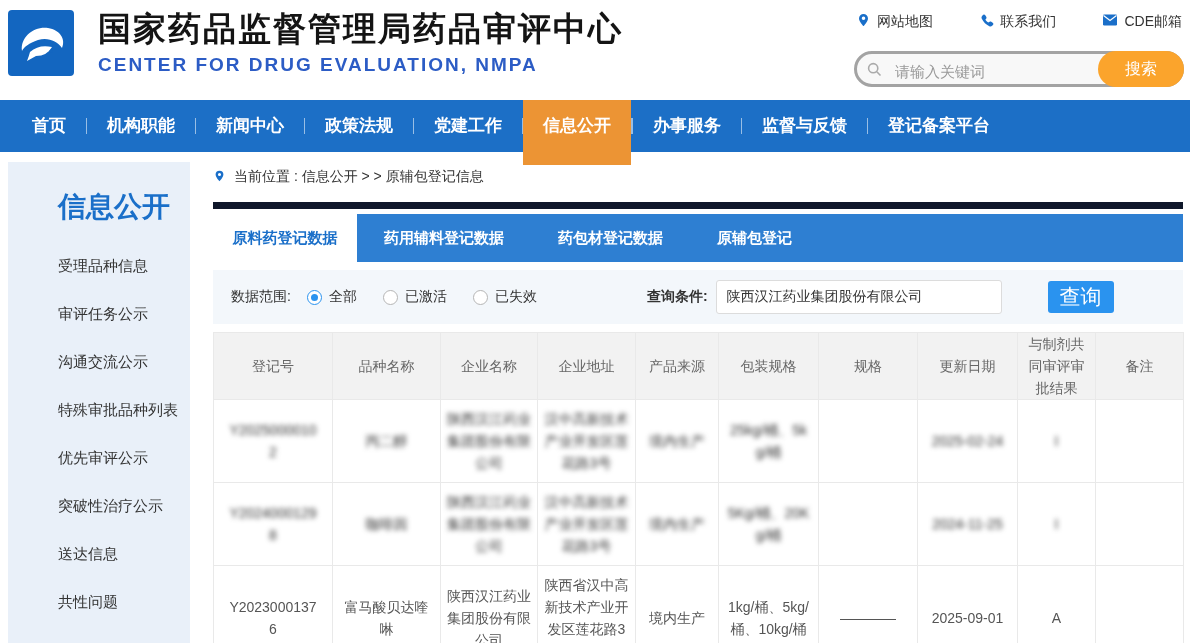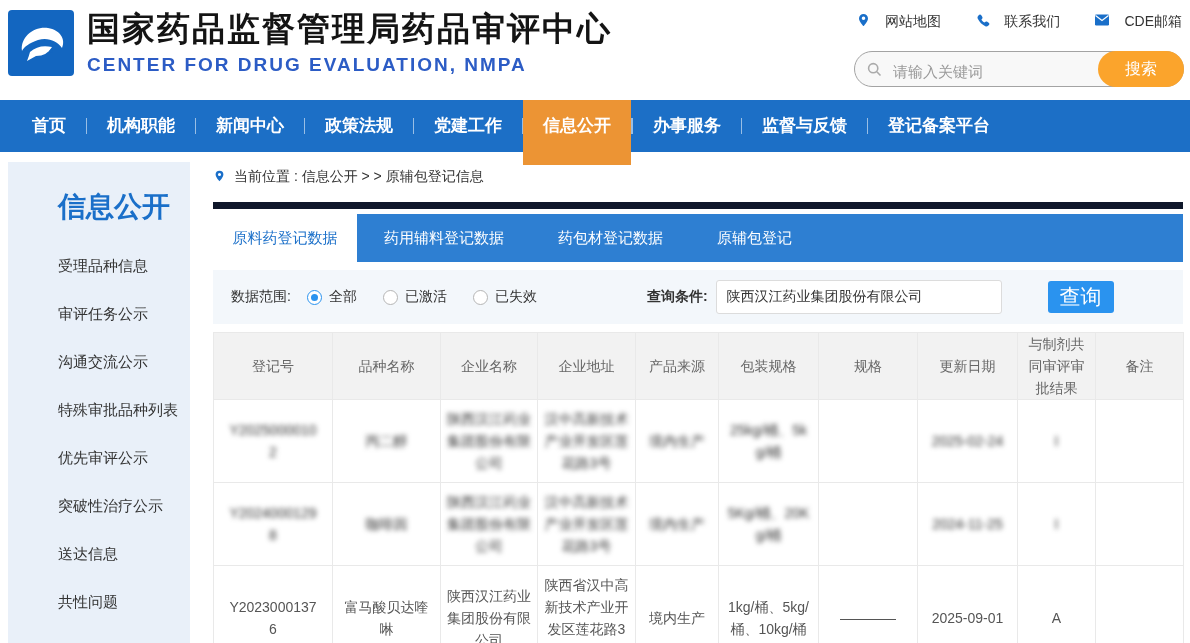--- a/index.html
+++ b/index.html
@@ -5,29 +5,29 @@
   :root{
     --nav-blue:#1c6fc6; --tab-blue:#2e7fd2; --active-orange:#ec9434;
     --search-button-orange:#fba42c; --accent-blue:#1a6fc9;
     --query-button-blue:#2a93ef; --sidebar-bg:#e9f0f9; --filter-bg:#f3f7fb;
   }
   html,body{margin:0;padding:0;background:#fff;}
   .page{width:1190px;height:643px;position:relative;overflow:hidden;background:#fff;
         font-family:"Liberation Sans",sans-serif;}
   
   .topbar{height:100px;position:relative;background:#fff;}
-  .brand{position:absolute;left:8px;top:10px;display:flex;gap:13px;align-items:flex-start;}
+  .brand{position:absolute;left:8px;top:10px;display:flex;gap:24px;align-items:flex-start;}
   .logo svg{width:66px;height:66px;display:block;}
   .site-title{font-size:33px;font-weight:bold;color:#141414;letter-spacing:2px;line-height:38px;}
   .site-subtitle{font-size:19px;font-weight:bold;color:#2c5cc5;letter-spacing:2px;margin-top:6px;}
   .top-right{position:absolute;right:6px;top:12px;width:330px;}
   .quick-links{display:flex;justify-content:space-between;font-size:14px;color:#333;padding:0 2px;}
-  .quick-link{display:flex;align-items:center;gap:14px;cursor:pointer;}
+  .quick-link{display:flex;align-items:center;gap:6px;cursor:pointer;}
   .searchbox{margin-top:20px;position:relative;height:36px;}
-  .search-input{width:100%;height:36px;border:1px solid #a3a3a3;background:#f8f8f8;border-radius:18px;
+  .search-input{width:100%;height:36px;border:3px solid #a3a3a3;background:#f8f8f8;border-radius:18px;
         padding:4px 92px 0 38px;font-size:15px;box-sizing:border-box;color:#333;outline:none;}
   .search-input::placeholder{color:#999;}
   .search-icon{position:absolute;left:12px;top:10px;}
   .search-btn{position:absolute;right:0;top:0;height:36px;width:86px;border:none;border-radius:18px;
         background:var(--search-button-orange);color:#fff;font-size:16px;cursor:pointer;}
   
   .nav{height:52px;background:var(--nav-blue);display:flex;align-items:center;padding-left:12px;}
   .nav-item{color:#fff;font-size:17px;font-weight:bold;padding:13px 20px;height:52px;line-height:52px;
         cursor:pointer;white-space:nowrap;}
   .nav-item.active{background:var(--active-orange);}
@@ -35,21 +35,21 @@
   
   .content{position:relative;height:491px;}
   .sidebar{position:absolute;left:8px;top:10px;width:182px;height:481px;background:var(--sidebar-bg);
         box-sizing:border-box;padding:26px 0 0 50px;}
   .sidebar-title{font-size:28px;font-weight:bold;color:var(--accent-blue);margin-bottom:16px;}
   .side-item{font-size:15px;color:#333;line-height:48px;cursor:pointer;white-space:nowrap;}
   .main{position:absolute;left:213px;top:0;width:970px;}
   .breadcrumb{height:50px;display:flex;align-items:center;gap:8px;font-size:14px;color:#333;
         border-bottom:7px solid #0f172a;}
   .tabs{margin-top:5px;height:48px;background:var(--tab-blue);display:flex;}
-  .tab{line-height:48px;color:#fff;font-size:15px;font-weight:normal;padding:0 27px;cursor:pointer;}
+  .tab{line-height:48px;color:#fff;font-size:15px;font-weight:bold;padding:0 27px;cursor:pointer;}
   .tab.active{width:144px;padding:0;text-align:center;background:#fff;color:var(--accent-blue);}
   .filterbar{margin-top:8px;height:54px;background:var(--filter-bg);display:flex;align-items:center;
         padding:0 18px;font-size:14px;color:#333;box-sizing:border-box;}
   .radio-item{display:flex;align-items:center;gap:7px;margin-left:26px;cursor:pointer;}
   .radio-item.first{margin-left:16px;}
   .radio{width:15px;height:15px;border-radius:50%;border:1px solid #b5b5b5;background:#fff;
         display:inline-block;position:relative;box-sizing:border-box;}
   .radio.on{border-color:var(--query-button-blue);}
   .radio.on::after{content:"";position:absolute;left:3px;top:3px;right:3px;bottom:3px;
         background:var(--query-button-blue);border-radius:50%;}

